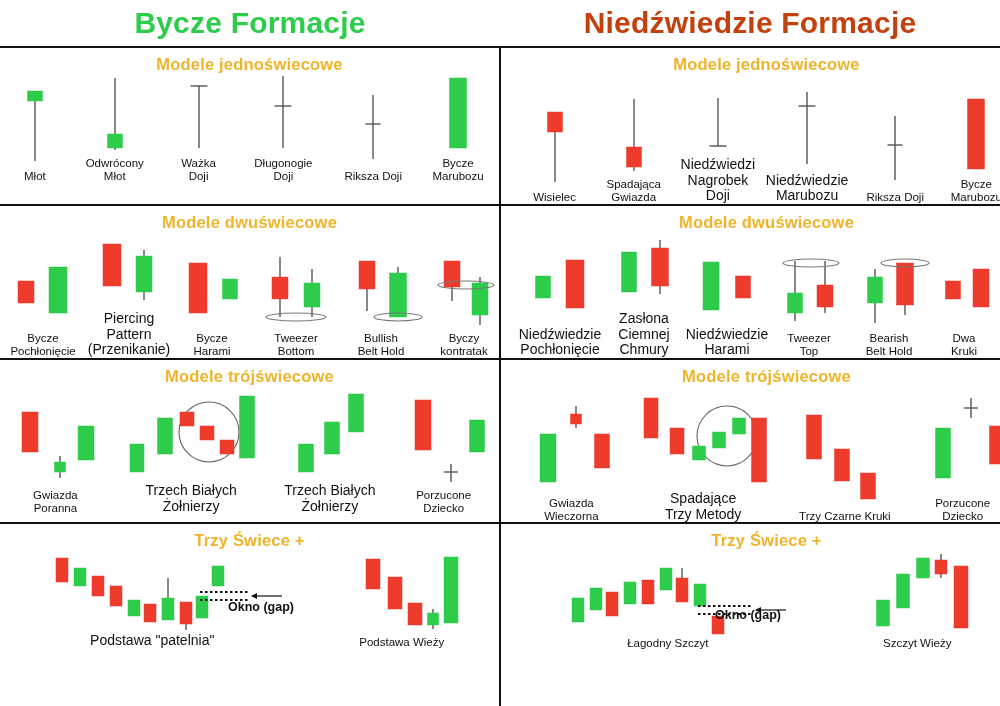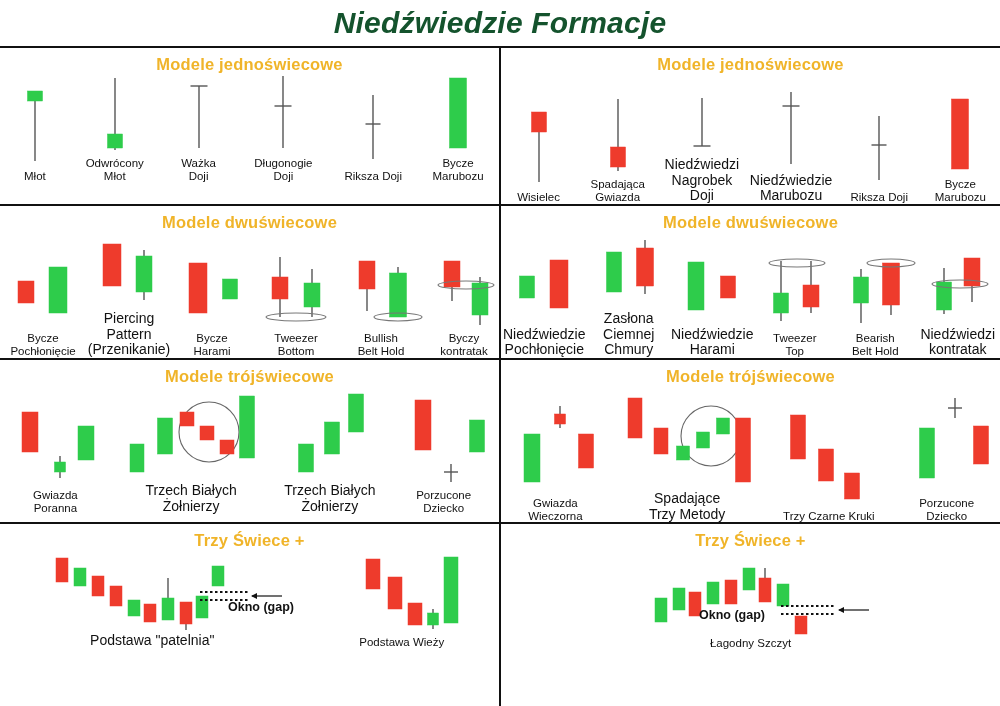--- a/index.html
+++ b/index.html
@@ -9,26 +9,26 @@
     background:#ffffff;
     font-family:"Liberation Sans","DejaVu Sans",sans-serif;
     overflow:hidden;
   }
   .sheet{position:relative;width:1000px;height:706px;box-sizing:border-box;}
 
   
   .titles{display:flex;height:46px;}
   .title-cell{flex:1 1 50%;display:flex;align-items:center;justify-content:center;}
   .title-bull{color:#2ecc4b;font-size:30px;font-weight:700;letter-spacing:.2px;}
-  .title-bear{color:#14532d;font-size:30px;font-weight:700;letter-spacing:.2px;font-style:italic;}
+  .title-bear{color:#c2410c;font-size:30px;font-weight:700;letter-spacing:.2px;}
 
   .hrule{height:2px;background:#111;width:100%;}
   .vrule{position:absolute;left:499px;top:46px;bottom:0;width:2px;background:#111;}
 
-  .band{display:flex;}
+  .band{display:flex;gap:16px;}
   .band-cell{flex:0 0 499px;width:499px;box-sizing:border-box;position:relative;}
   .band-cell.right{margin-left:2px;}
 
   .sub-head{
     text-align:center;color:#f0b429;font-size:16.5px;font-weight:700;
     padding-top:7px;padding-bottom:2px;letter-spacing:.2px;
   }
 
   .row{display:flex;align-items:flex-end;justify-content:space-around;}
   .item{display:flex;flex-direction:column;align-items:center;}
@@ -42,20 +42,23 @@
   .gap-note{position:absolute;font-size:12.5px;color:#111;font-weight:600;}
   svg{display:block;overflow:visible;}
 </style>
 </head>
 <body>
 
 <div class="sheet">
 
   <div class="titles">
     <div class="title-cell">
+      <span class="title-bull">Bycze Formacje</span>
+    </div>
+    <div class="title-cell">
       <span class="title-bear">Niedźwiedzie Formacje</span>
     </div>
   </div>
   <div class="hrule"></div>
   <div class="vrule"></div>
 
   <div class="band">
     <div class="band-cell">
       <div class="sub-head">Modele jednoświecowe</div>
       <div class="row">
@@ -326,20 +329,32 @@
               <svg width="80" height="74" viewBox="0 0 80 74">
                 <line x1="26" y1="14" x2="26" y2="68" stroke="#555555" stroke-width="1.4"></line>
                 <rect x="18.5" y="22" width="15" height="26" fill="#2ecc4b" stroke="#2ecc4b" stroke-width="0.5"></rect>
                 <line x1="56" y1="8" x2="56" y2="60" stroke="#555555" stroke-width="1.4"></line>
                 <rect x="47.5" y="8" width="17" height="42" fill="#ee3b2c" stroke="#ee3b2c" stroke-width="0.5"></rect>
                 <ellipse cx="56" cy="8" rx="24" ry="4" fill="none" stroke="#777" stroke-width="1.1"></ellipse>
               </svg>
             </div>
             <div class="caption">Bearish
 Belt Hold</div>
+          </div>
+          <div class="item">
+            <div class="glyph" style="height: 74px;">
+              <svg width="70" height="74" viewBox="0 0 70 74">
+                <line x1="24" y1="26" x2="24" y2="44" stroke="#555555" stroke-width="1.4"></line>
+                <rect x="16.5" y="26" width="15" height="18" fill="#ee3b2c" stroke="#ee3b2c" stroke-width="0.5"></rect>
+                <line x1="52" y1="14" x2="52" y2="52" stroke="#555555" stroke-width="1.4"></line>
+                <rect x="44" y="14" width="16" height="38" fill="#ee3b2c" stroke="#ee3b2c" stroke-width="0.5"></rect>
+              </svg>
+            </div>
+            <div class="caption">Dwa
+Kruki</div>
           </div>
           <div class="item">
             <div class="glyph" style="height: 74px;">
               <svg width="84" height="74" viewBox="0 0 84 74">
                 <line x1="28" y1="18" x2="28" y2="64" stroke="#555555" stroke-width="1.4"></line>
                 <rect x="20.5" y="32" width="15" height="28" fill="#2ecc4b" stroke="#2ecc4b" stroke-width="0.5"></rect>
                 <line x1="56" y1="8" x2="56" y2="52" stroke="#555555" stroke-width="1.4"></line>
                 <rect x="48" y="8" width="16" height="28" fill="#ee3b2c" stroke="#ee3b2c" stroke-width="0.5"></rect>
                 <ellipse cx="44" cy="34" rx="28" ry="4" fill="none" stroke="#777" stroke-width="1.1"></ellipse>
               </svg>
@@ -571,18 +586,35 @@
                 <line x1="150" y1="62" x2="150" y2="80" stroke="#555555" stroke-width="1.4"></line>
                 <rect x="144" y="62" width="12" height="18" fill="#ee3b2c" stroke="#ee3b2c" stroke-width="0.5"></rect>
                 <line x1="130" y1="52" x2="184" y2="52" stroke="#111" stroke-width="2" stroke-dasharray="2.5 2.5"></line>
                 <line x1="130" y1="60" x2="184" y2="60" stroke="#111" stroke-width="2" stroke-dasharray="2.5 2.5"></line>
                 <line x1="188" y1="56" x2="218" y2="56" stroke="#111" stroke-width="1.2"></line>
                 <path d="M187,56 l6,-3 l0,6 z" fill="#111"></path>
               </svg>
             </div>
             <div class="caption">Łagodny Szczyt</div>
           </div>
+          <div class="item">
+            <div class="glyph" style="height: 82px;">
+              <svg width="96" height="82" viewBox="0 0 96 82">
+                <line x1="14" y1="48" x2="14" y2="74" stroke="#555555" stroke-width="1.4"></line>
+                <rect x="7.5" y="48" width="13" height="26" fill="#2ecc4b" stroke="#2ecc4b" stroke-width="0.5"></rect>
+                <line x1="34" y1="22" x2="34" y2="56" stroke="#555555" stroke-width="1.4"></line>
+                <rect x="27.5" y="22" width="13" height="34" fill="#2ecc4b" stroke="#2ecc4b" stroke-width="0.5"></rect>
+                <line x1="54" y1="6" x2="54" y2="26" stroke="#555555" stroke-width="1.4"></line>
+                <rect x="47.5" y="6" width="13" height="20" fill="#2ecc4b" stroke="#2ecc4b" stroke-width="0.5"></rect>
+                <line x1="72" y1="2" x2="72" y2="26" stroke="#555555" stroke-width="1.4"></line>
+                <rect x="66" y="8" width="12" height="14" fill="#ee3b2c" stroke="#ee3b2c" stroke-width="0.5"></rect>
+                <line x1="92" y1="14" x2="92" y2="76" stroke="#555555" stroke-width="1.4"></line>
+                <rect x="85" y="14" width="14" height="62" fill="#ee3b2c" stroke="#ee3b2c" stroke-width="0.5"></rect>
+              </svg>
+            </div>
+            <div class="caption">Szczyt Wieży</div>
+          </div>
         </div>
       <div class="gap-note" style="left:198px;top:84px;">Okno (gap)</div>
     </div>
   </div>
 
 </div>
 
 </body></html>

